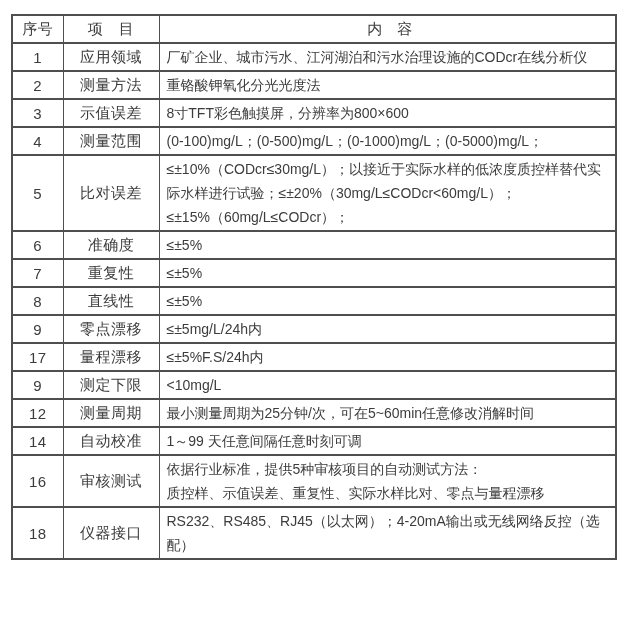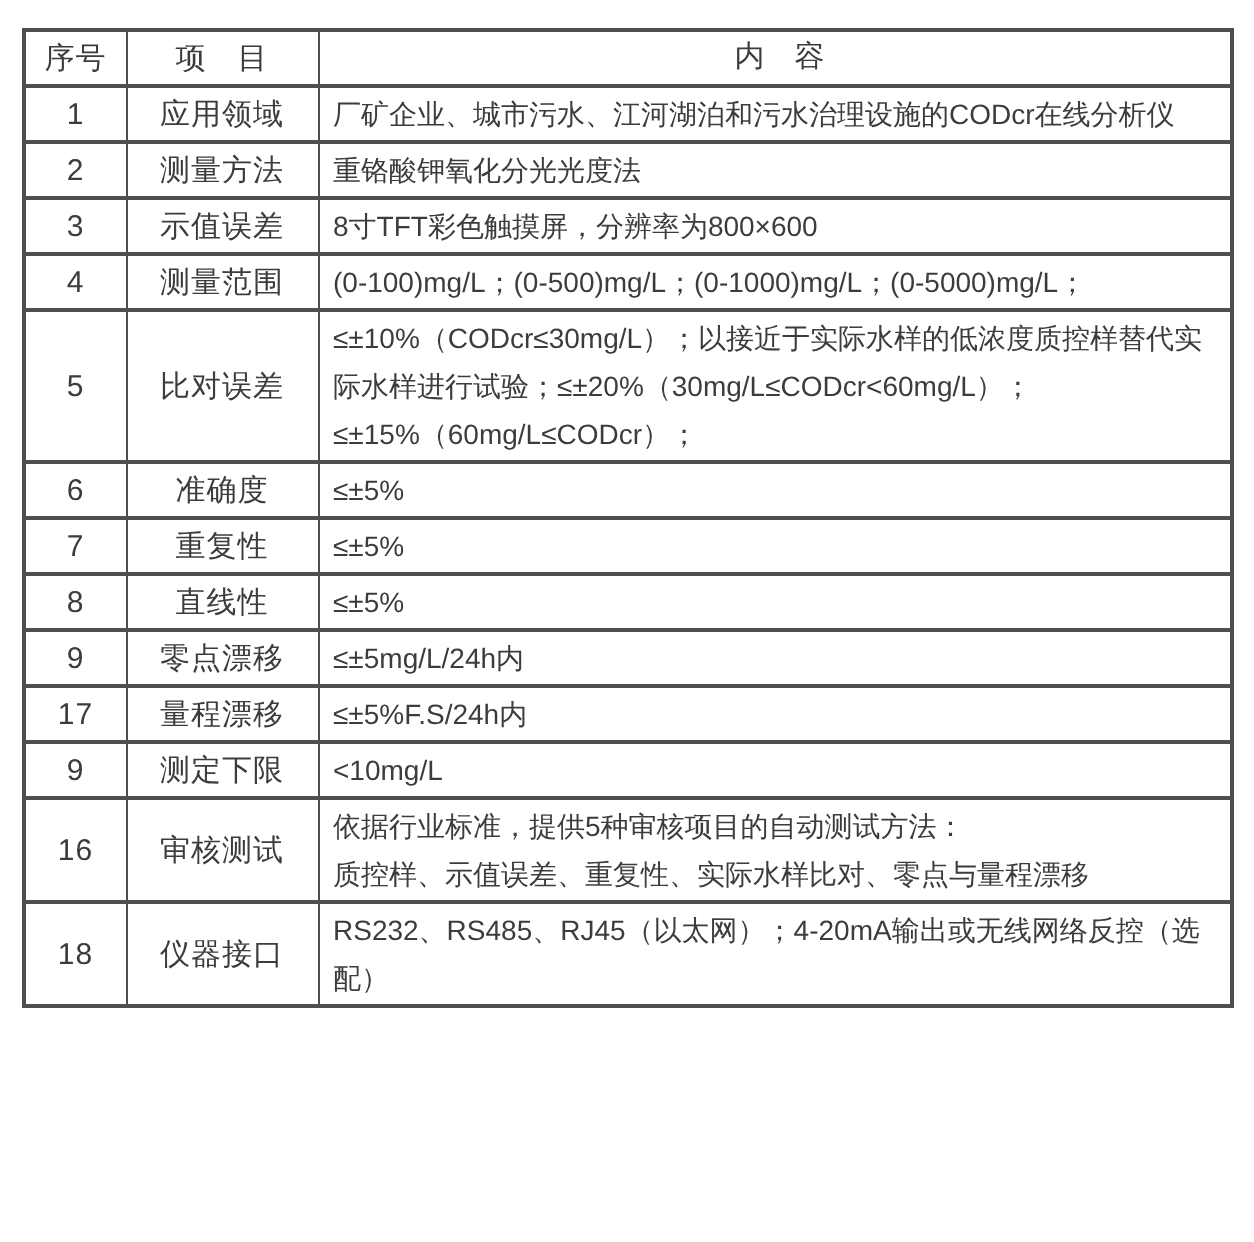--- a/index.html
+++ b/index.html
@@ -124,20 +124,30 @@
       <tr>
         <td class="no-cell">17</td>
         <td class="item-cell">量程漂移</td>
         <td class="content-cell">≤±5%F.S/24h内</td>
       </tr>
       <tr>
         <td class="no-cell">9</td>
         <td class="item-cell">测定下限</td>
         <td class="content-cell">&lt;10mg/L</td>
       </tr>
+      <tr>
+        <td class="no-cell">12</td>
+        <td class="item-cell">测量周期</td>
+        <td class="content-cell">最小测量周期为25分钟/次，可在5~60min任意修改消解时间</td>
+      </tr>
+      <tr>
+        <td class="no-cell">14</td>
+        <td class="item-cell">自动校准</td>
+        <td class="content-cell">1～99 天任意间隔任意时刻可调</td>
+      </tr>
       <tr class="tall2">
         <td class="no-cell">16</td>
         <td class="item-cell">审核测试</td>
         <td class="content-cell">依据行业标准，提供5种审核项目的自动测试方法：
 质控样、示值误差、重复性、实际水样比对、零点与量程漂移</td>
       </tr>
       <tr>
         <td class="no-cell">18</td>
         <td class="item-cell">仪器接口</td>
         <td class="content-cell">RS232、RS485、RJ45（以太网）；4-20mA输出或无线网络反控（选配）</td>

